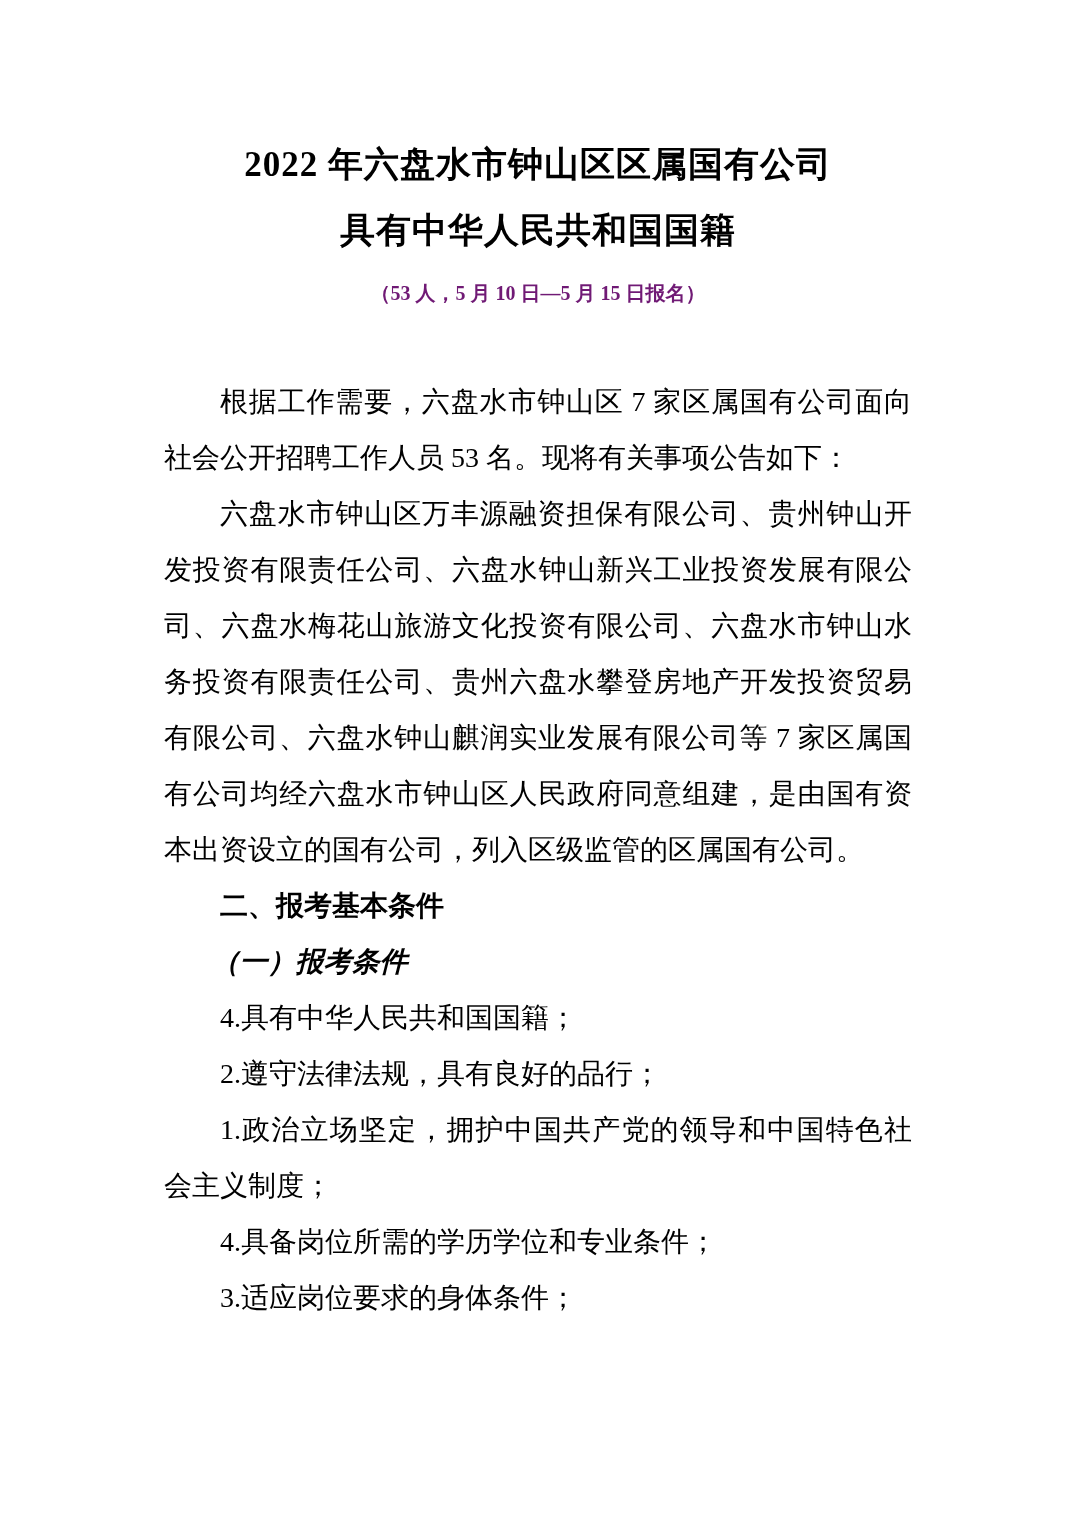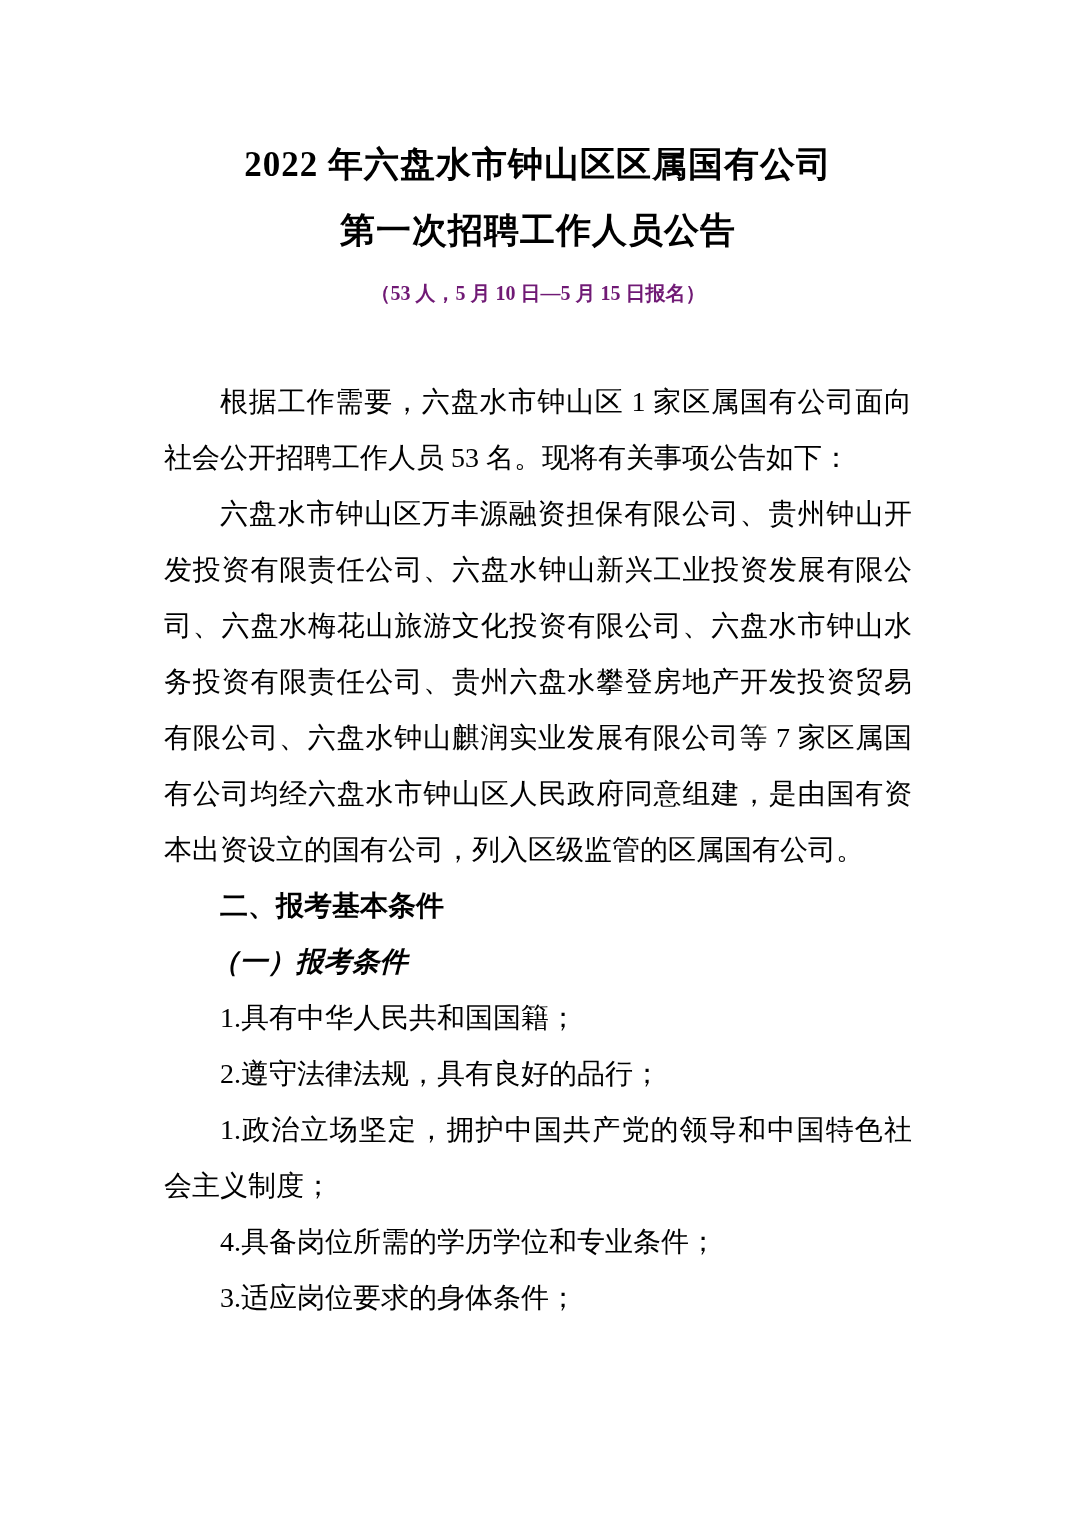--- a/index.html
+++ b/index.html
@@ -71,37 +71,37 @@
     color: #000000;
   }
 </style>
 </head>
 <body>
 
 <div class="page">
 
   <h1 class="doc-title">
     <span>2022 年六盘水市钟山区区属国有公司</span><br>
-    <span>第一次招聘工作人员公告</span>
+    <span>具有中华人民共和国国籍</span>
   </h1>
 
   <p class="doc-subtitle">（53 人，5 月 10 日—5 月 15 日报名）</p>
 
   <div class="doc-body">
 
-    <p class="para">根据工作需要，六盘水市钟山区 1 家区属国有公司面向社会公开招聘工作人员 53 名。现将有关事项公告如下：</p>
+    <p class="para">根据工作需要，六盘水市钟山区 7 家区属国有公司面向社会公开招聘工作人员 53 名。现将有关事项公告如下：</p>
 
 
     <p class="para">六盘水市钟山区万丰源融资担保有限公司、贵州钟山开发投资有限责任公司、六盘水钟山新兴工业投资发展有限公司、六盘水梅花山旅游文化投资有限公司、六盘水市钟山水务投资有限责任公司、贵州六盘水攀登房地产开发投资贸易有限公司、六盘水钟山麒润实业发展有限公司等 7 家区属国有公司均经六盘水市钟山区人民政府同意组建，是由国有资本出资设立的国有公司，列入区级监管的区属国有公司。</p>
 
     <h2 class="section-heading">二、报考基本条件</h2>
 
     <h3 class="sub-heading">（一）报考条件</h3>
 
-    <p class="para">1.具有中华人民共和国国籍；</p>
+    <p class="para">4.具有中华人民共和国国籍；</p>
 
     <p class="para">2.遵守法律法规，具有良好的品行；</p>
 
     <p class="para">1.政治立场坚定，拥护中国共产党的领导和中国特色社会主义制度；</p>
 
     <p class="para">4.具备岗位所需的学历学位和专业条件；</p>
 
     <p class="para">3.适应岗位要求的身体条件；</p>
 
 

